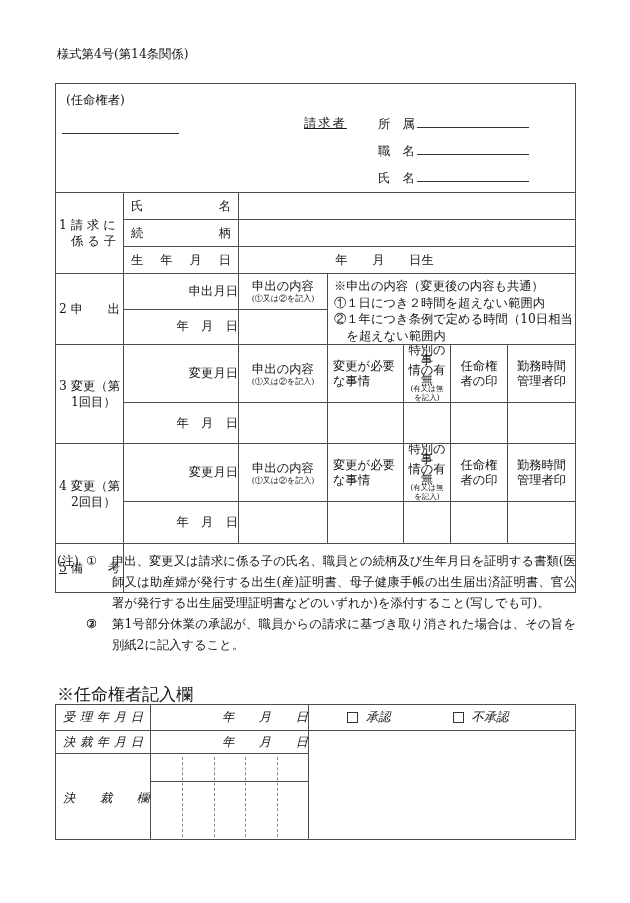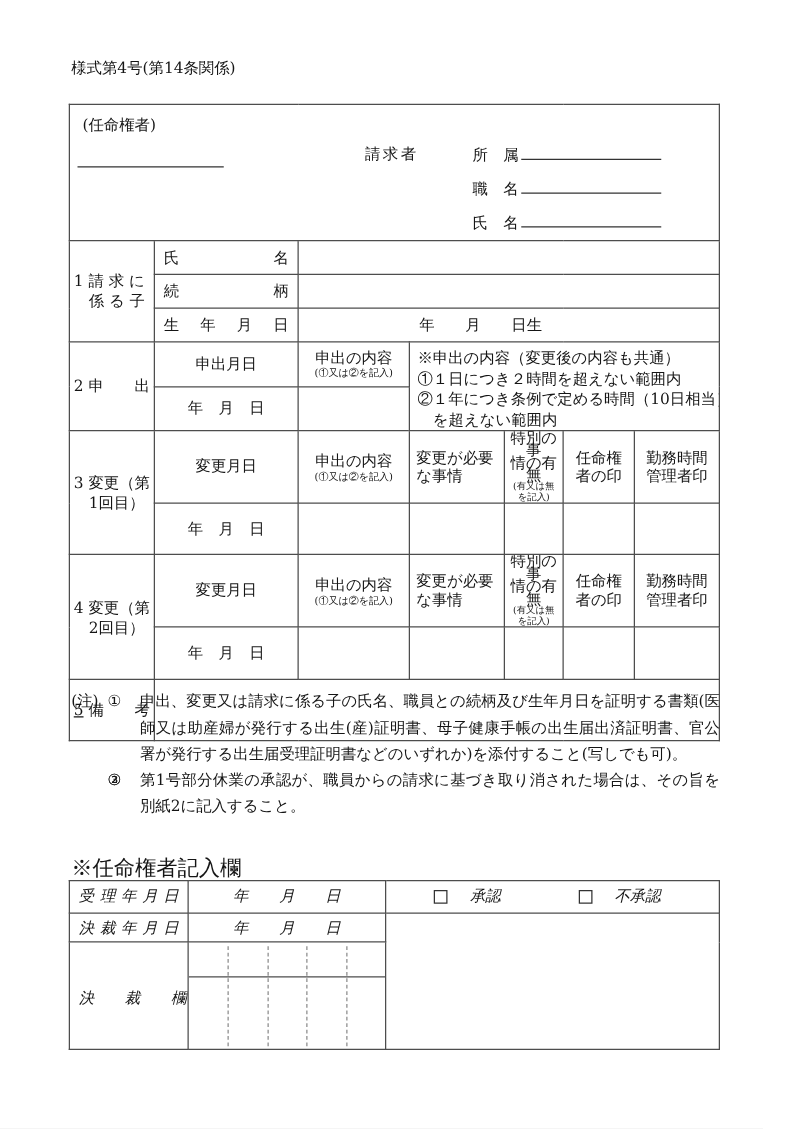--- a/index.html
+++ b/index.html
@@ -24,33 +24,33 @@
   tr.rh26 td { height:26px; }
   tr.rh34 td { height:34px; }
   tr.rh40 td { height:40px; }
   tr.rh41 td { height:41px; }
   tr.rh48 td { height:48px; }
 
   
   .hdr-cell { position:relative; vertical-align:top; }
   .appointer-label { position:absolute; left:10px; top:8px; }
   .appointer-line { position:absolute; left:6px; top:49px; width:117px; border-bottom:1px solid #333; }
-  .claimant-label { position:absolute; left:236px; top:31px; letter-spacing:2px; }
+  .claimant-label { position:absolute; left:248px; top:31px; letter-spacing:2px;text-decoration:underline; }
   .hfield { position:absolute; left:322px; white-space:nowrap; }
   .hfield .fline { display:inline-block; width:112px; height:13px; border-bottom:1px solid #333; margin-left:2px; }
   .f1 { top:30px; } .f2 { top:57px; } .f3 { top:84px; }
 
   
   .sec-cell { vertical-align:middle; }
   .sec-inner { padding-left:3px; line-height:16px; white-space:nowrap; }
   .sec-ind { padding-left:15px; }
   .u5 { text-decoration:underline; }
 
   .jlabel { text-align:justify; text-align-last:justify; padding:0 7px !important; white-space:nowrap; }
-  .center { text-align:center; }
+  .center { text-align:right; }
   .birth-val { text-align:center; padding-right:45px !important; }
 
   .hdr2 { text-align:center; line-height:15px; }
   .subnote { font-size:8px; line-height:9px; }
   .reason-hdr { text-align:left; padding-left:5px !important; line-height:15px; }
   .special { font-size:9px; line-height:10px; text-align:center; }
   .special .tiny { font-size:7.5px; line-height:8.5px; }
 
   .notice { vertical-align:top; padding:4px 0 0 6px !important; line-height:16.5px; font-size:11.8px; }
   .notice div { white-space:nowrap; }
@@ -74,21 +74,21 @@
   tr.bh25 td { height:25px; }
   tr.bh22 td { height:22px; }
   tr.bh81 td { height:81px; }
   .kessai-label { vertical-align:top; padding-top:4px !important; }
   .kc { position:relative; height:80px; }
   .kline { position:absolute; left:0; right:0; top:24px; border-top:1px solid #4d4d4d; }
   .kd { position:absolute; top:0; bottom:0; border-left:1px dashed #8a8a8a; }
   .kd1{left:20%;} .kd2{left:40%;} .kd3{left:60%;} .kd4{left:80%;}
   .approval-inner { display:flex; align-items:center; padding-left:38px; }
   .cb { display:inline-block; width:9px; height:9px; border:1px solid #333; background:#fff; }
-  .cb-label { margin-left:18px; }
+  .cb-label { margin-left:8px; }
   .cb2 { margin-left:62px; }
 </style>
 </head>
 <body>
 
 <div class="page">
 
   <div class="form-no">様式第4号(第14条関係)</div>
 
   <table class="main-grid">

